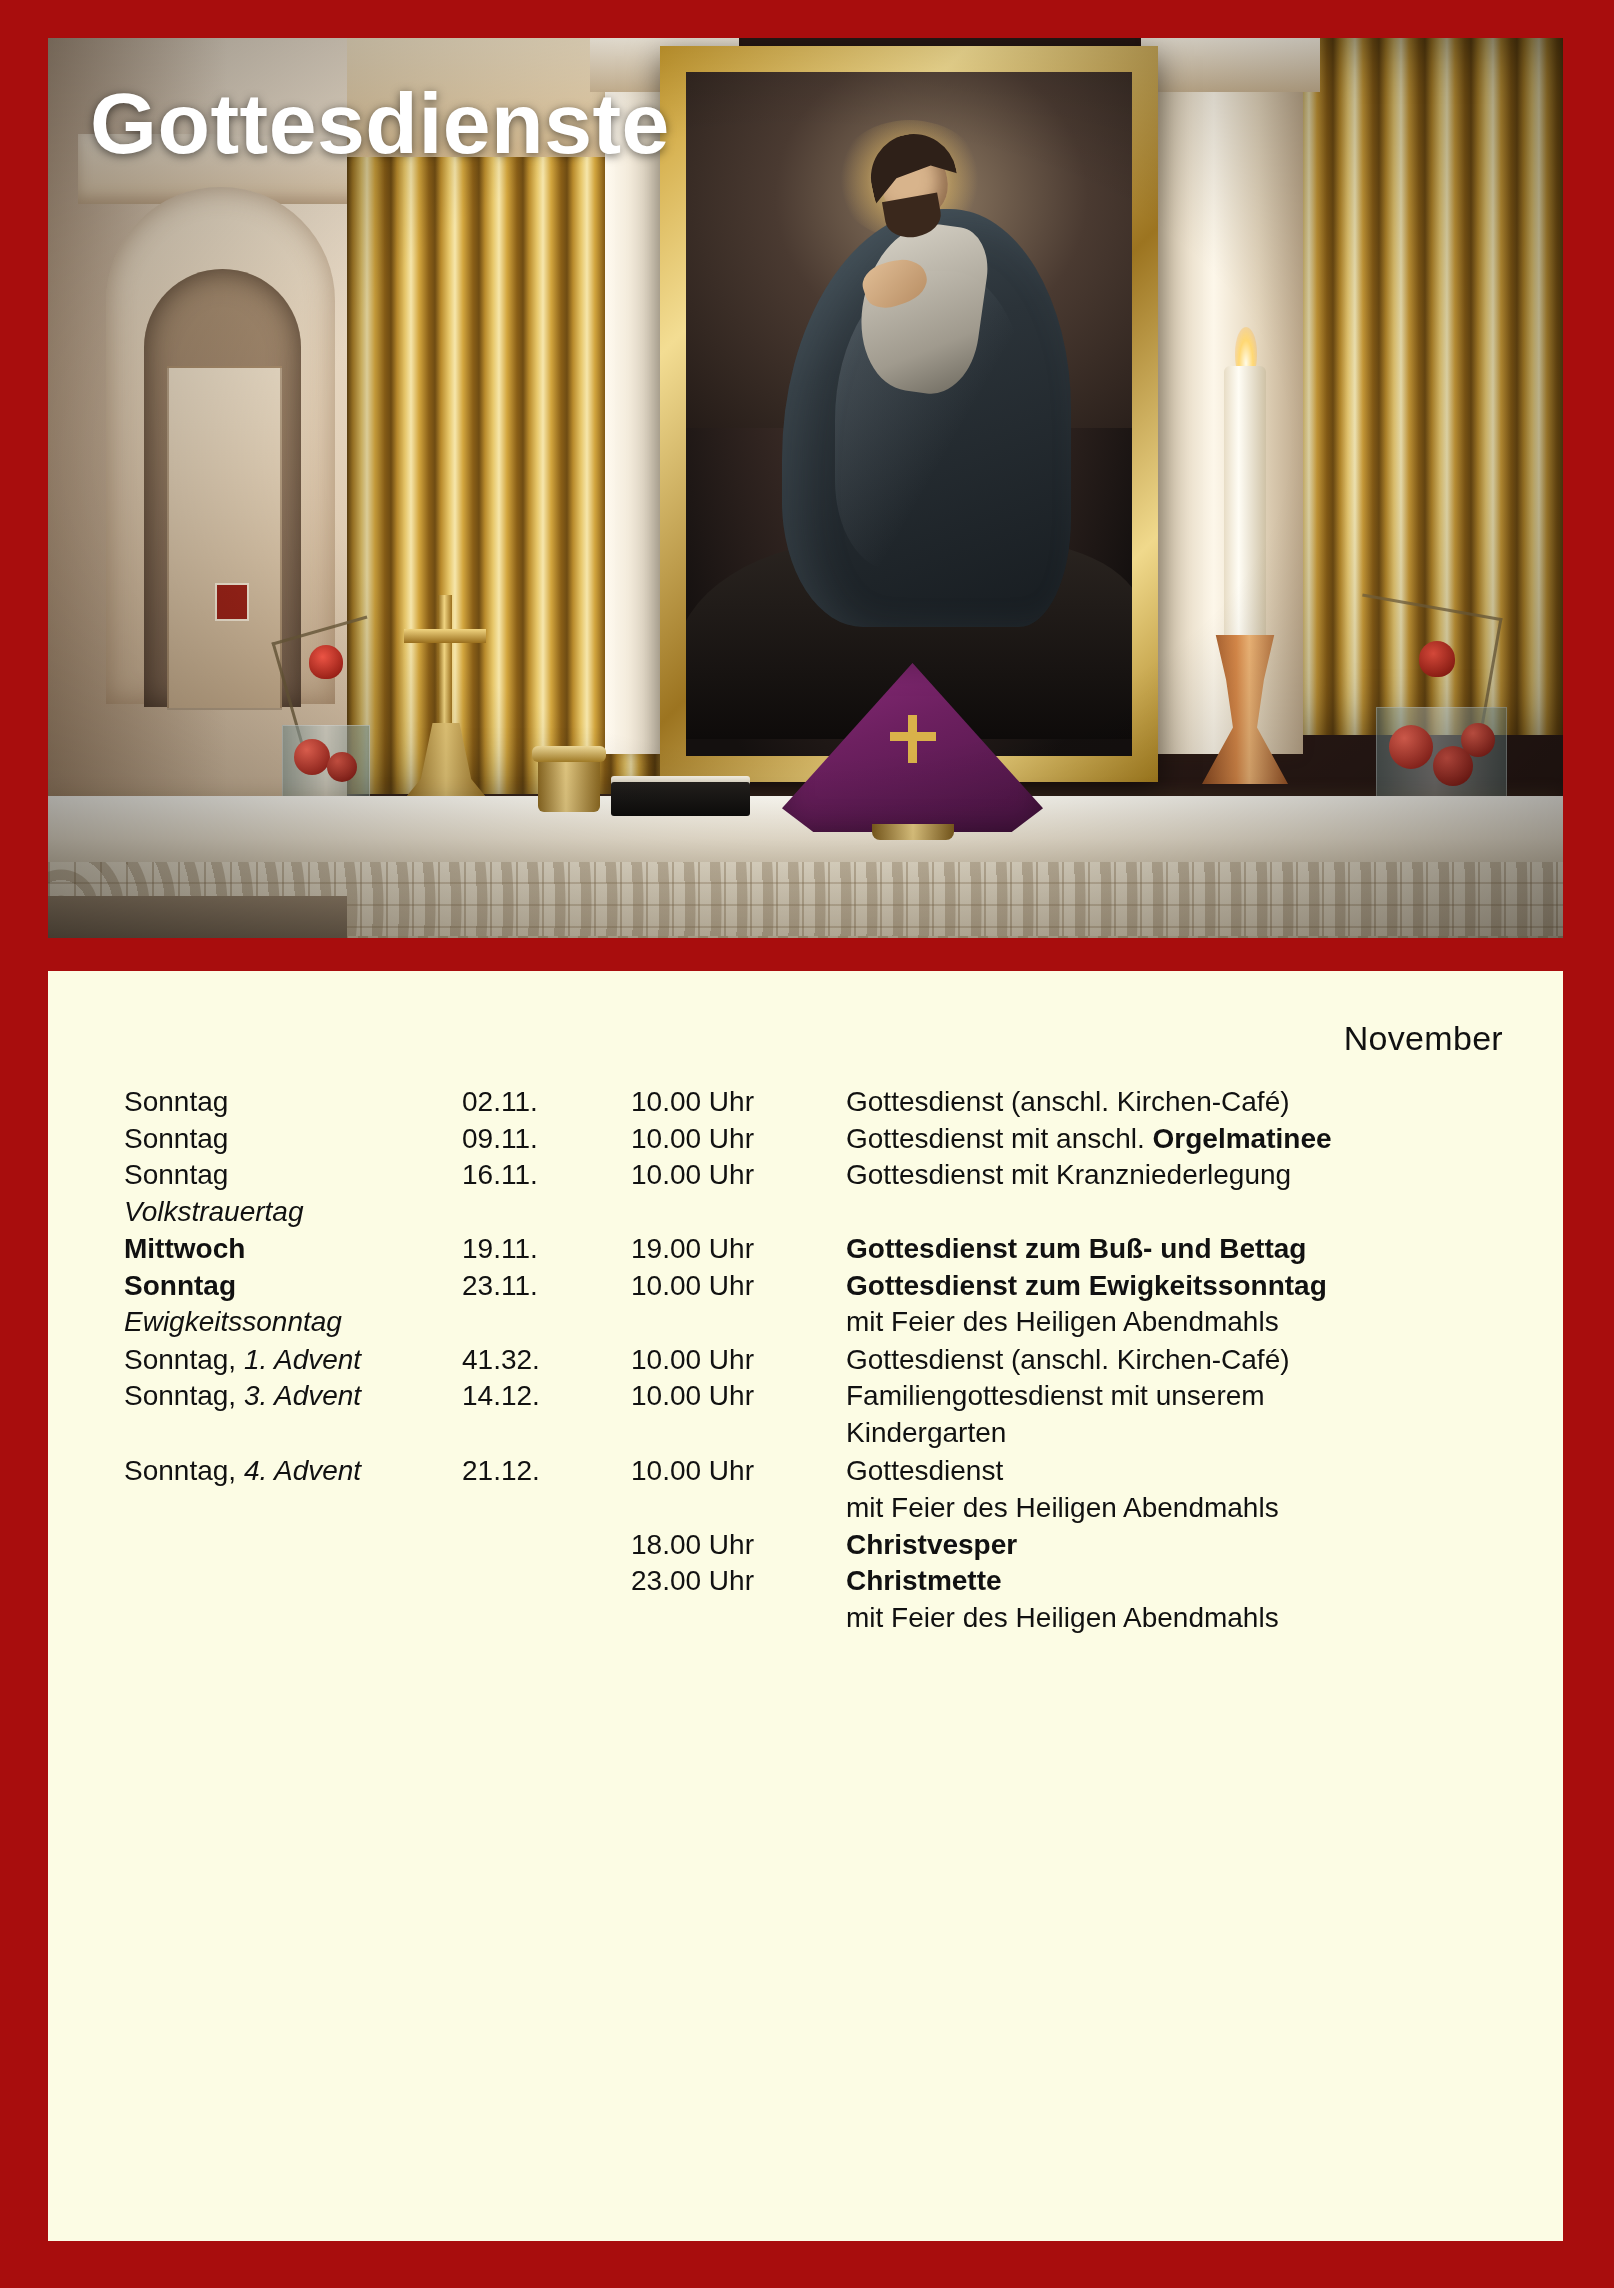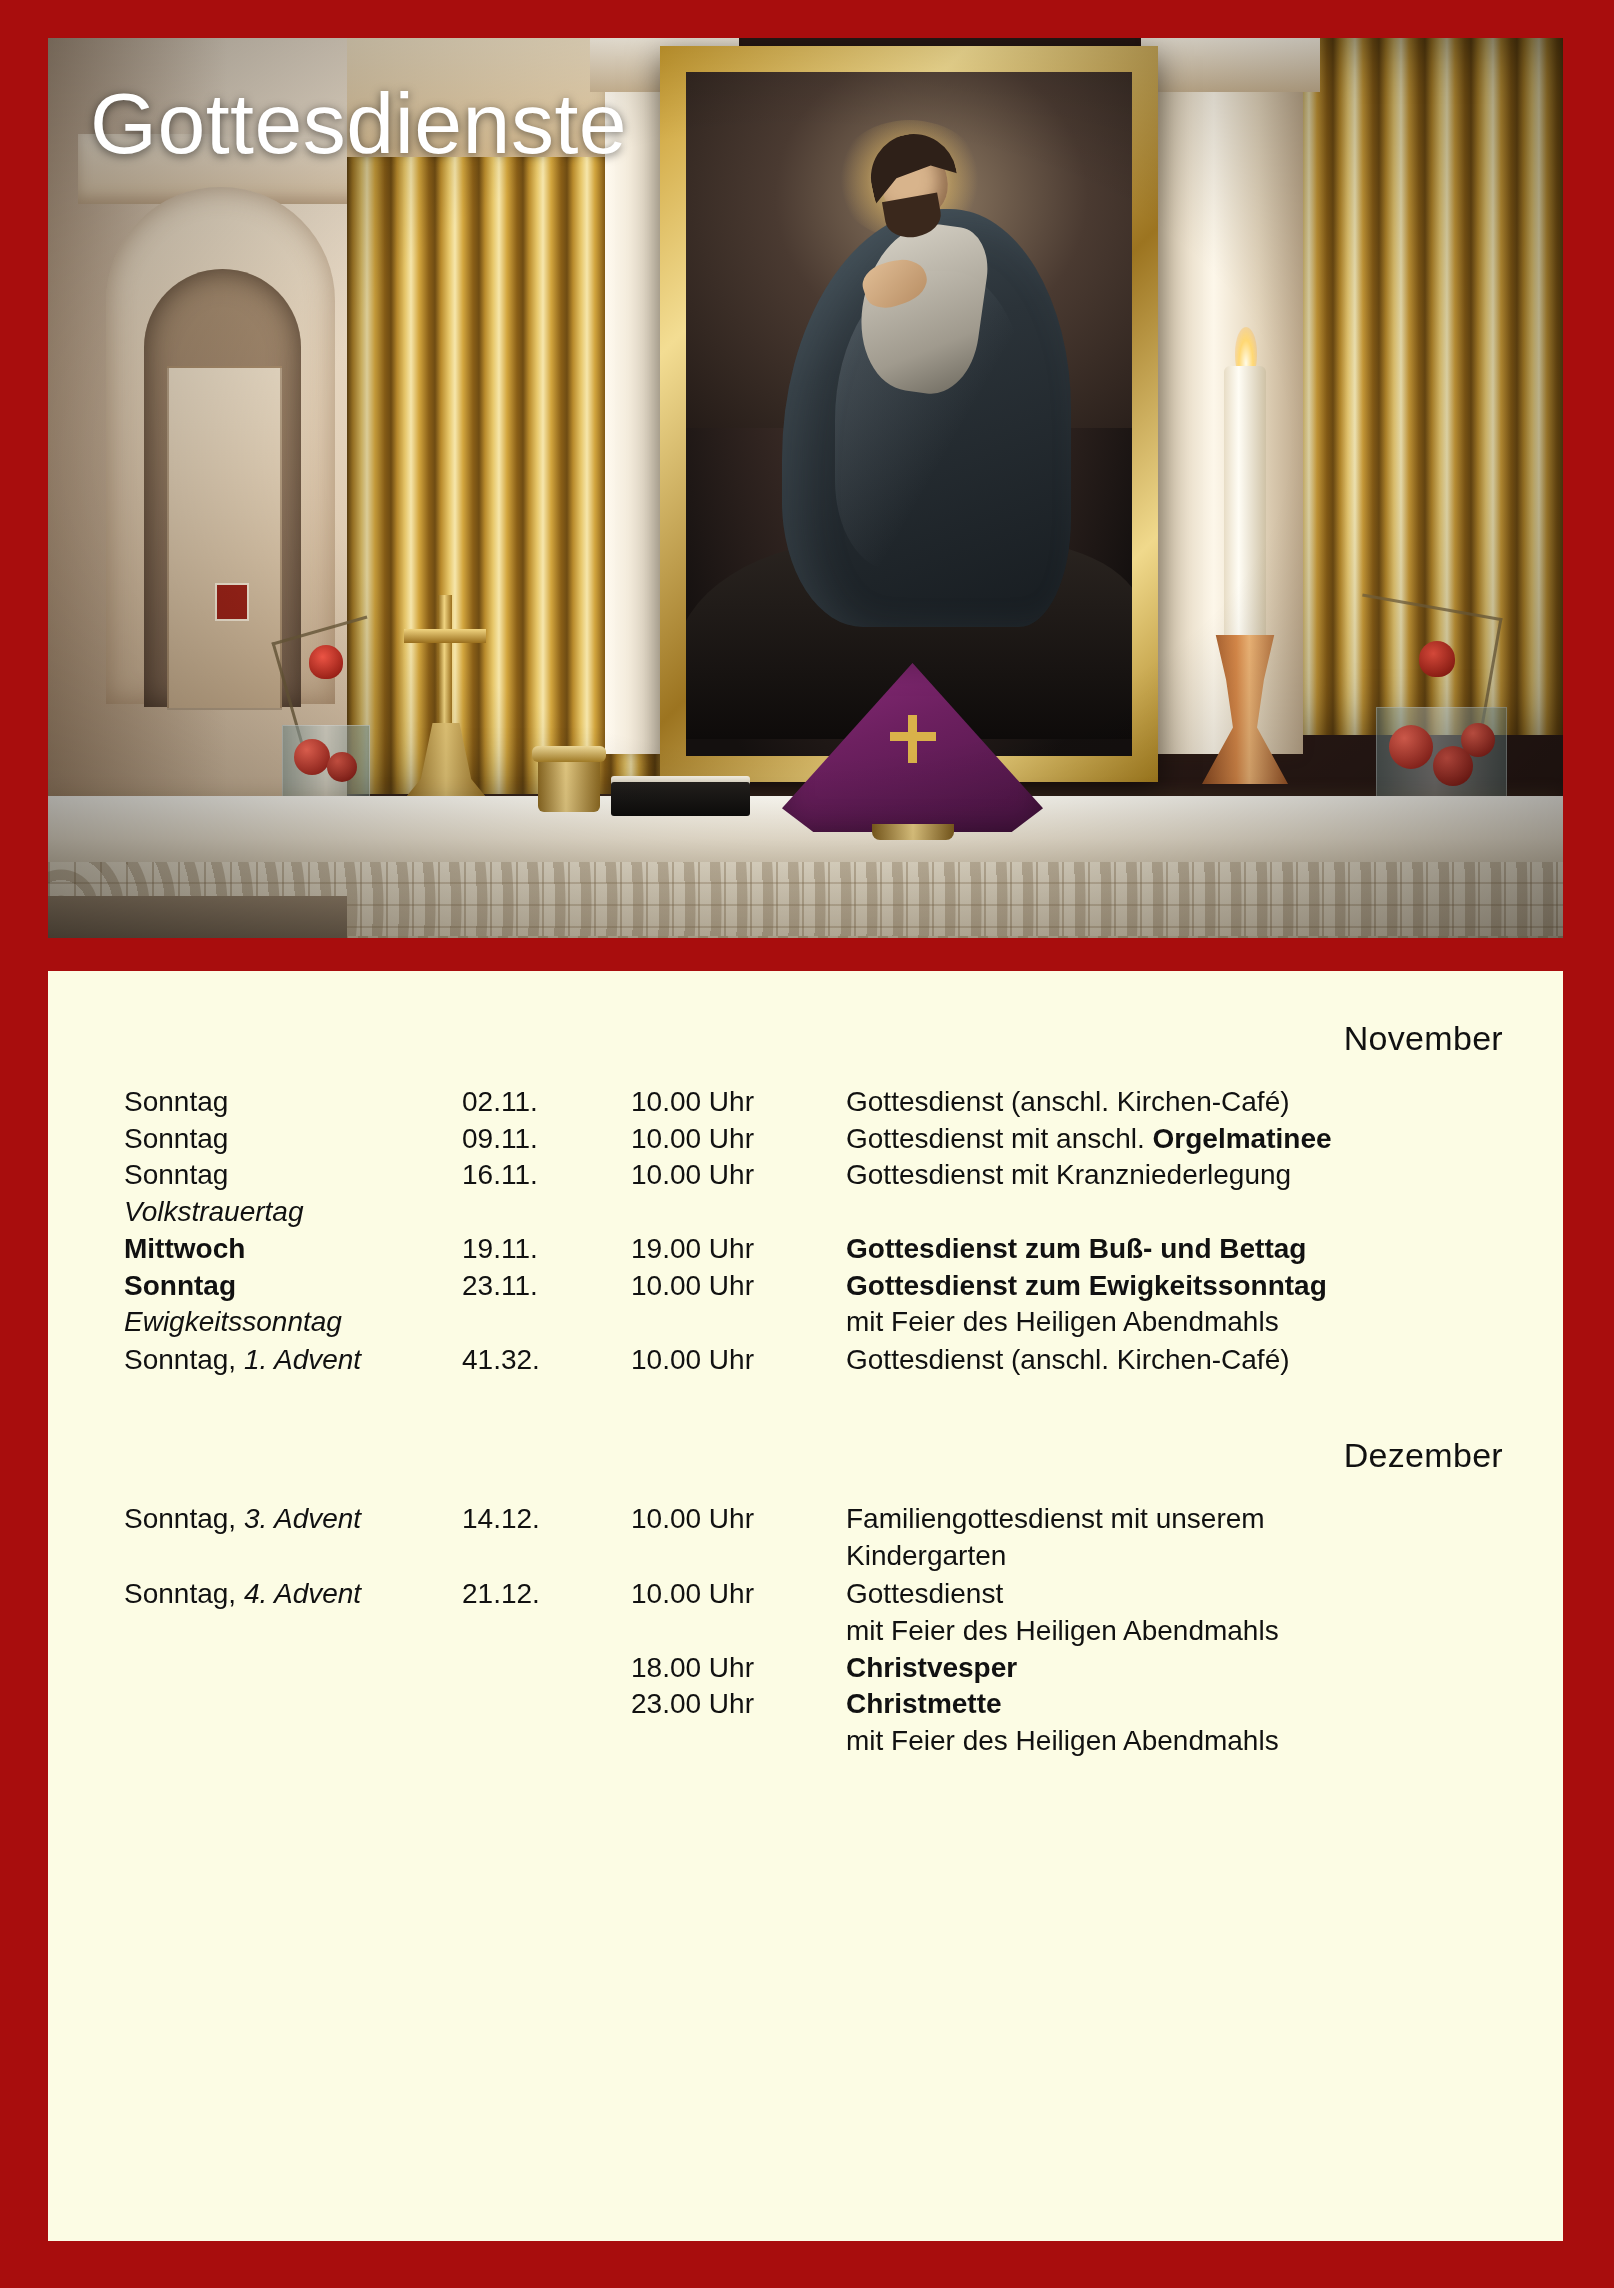--- a/index.html
+++ b/index.html
@@ -30,21 +30,21 @@
     background: #2a1a16;
   }
   .hero-title {
     position: absolute;
     left: 42px;
     top: 42px;
     z-index: 40;
     color: #ffffff;
     font-size: 86px;
     line-height: 1.0;
-    font-weight: 400;
+    font-weight: 700;
     letter-spacing: 0.5px;
     text-shadow: 0 2px 10px rgba(0,0,0,0.55);
   }
 
   
   .scene { position: absolute; inset: 0; }
 
   .wall-left {
     position: absolute; left: 0; top: 0; width: 299px; height: 900px;
     background: linear-gradient(180deg,#f0e4d2 0%, #e3d2bb 45%, #cdb495 100%);
@@ -470,21 +470,20 @@
         </tr>
         <tr>
           <td class="c-day"><span>Sonntag, </span><span class="i">1. Advent</span></td>
           <td class="c-date">41.32.</td>
           <td class="c-time">10.00 Uhr</td>
           <td class="c-desc">Gottesdienst (anschl. Kirchen-Café)</td>
         </tr>
       </tbody>
     </table>
 
-    <div class="month second">Dezember</div>
 
     <table class="sched">
       <tbody>
         <tr>
           <td class="c-day"><span>Sonntag, </span><span class="i">3. Advent</span></td>
           <td class="c-date">14.12.</td>
           <td class="c-time">10.00 Uhr</td>
           <td class="c-desc">Familiengottesdienst mit unserem</td>
         </tr>
         <tr>

